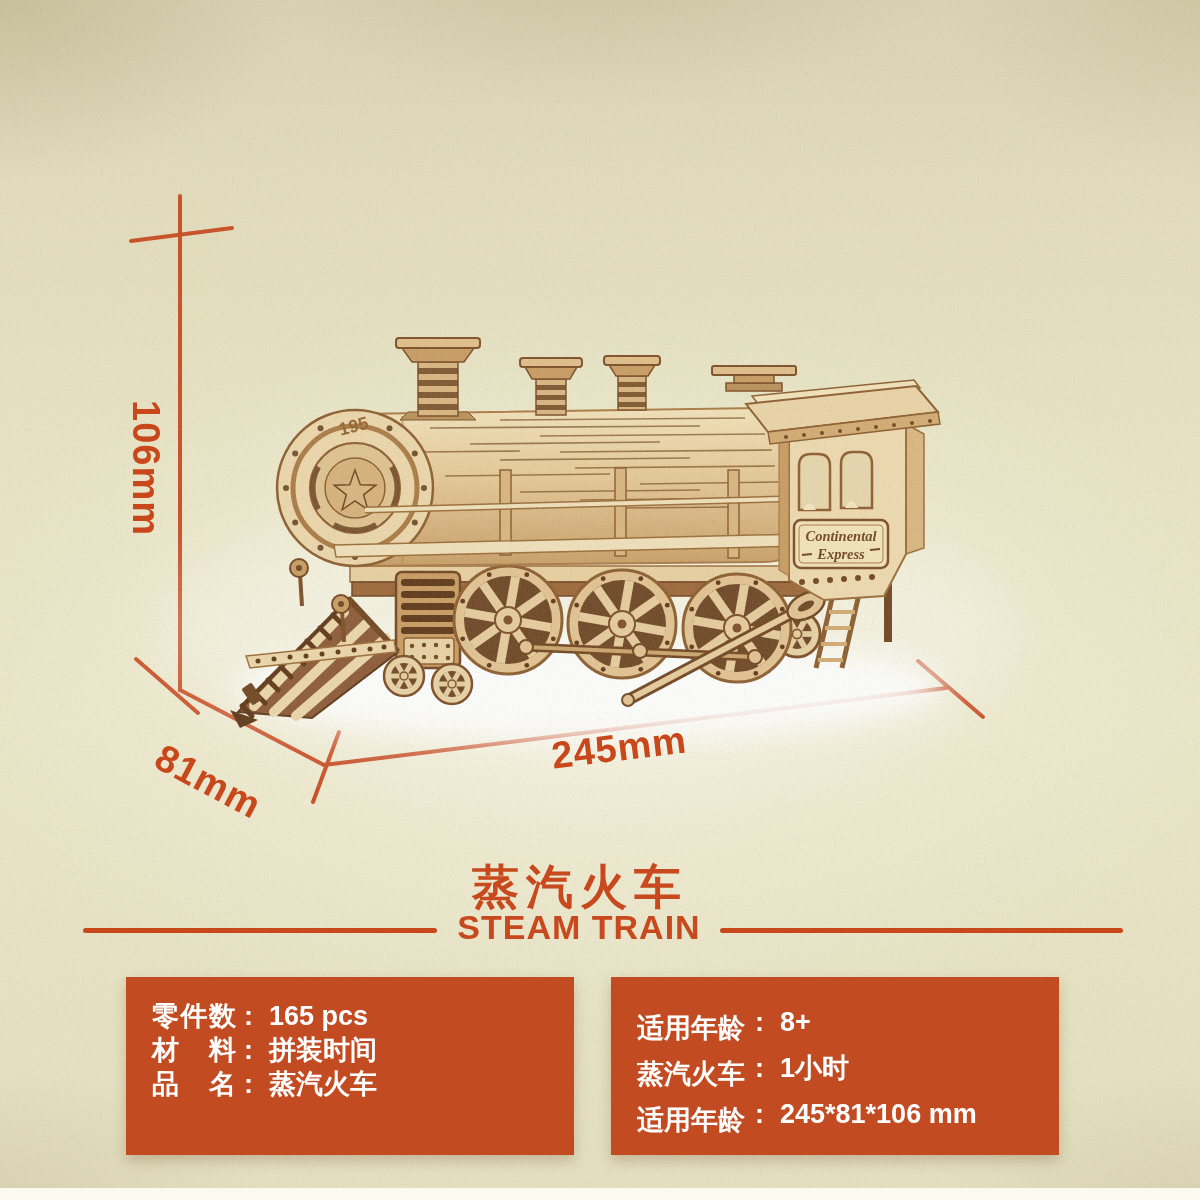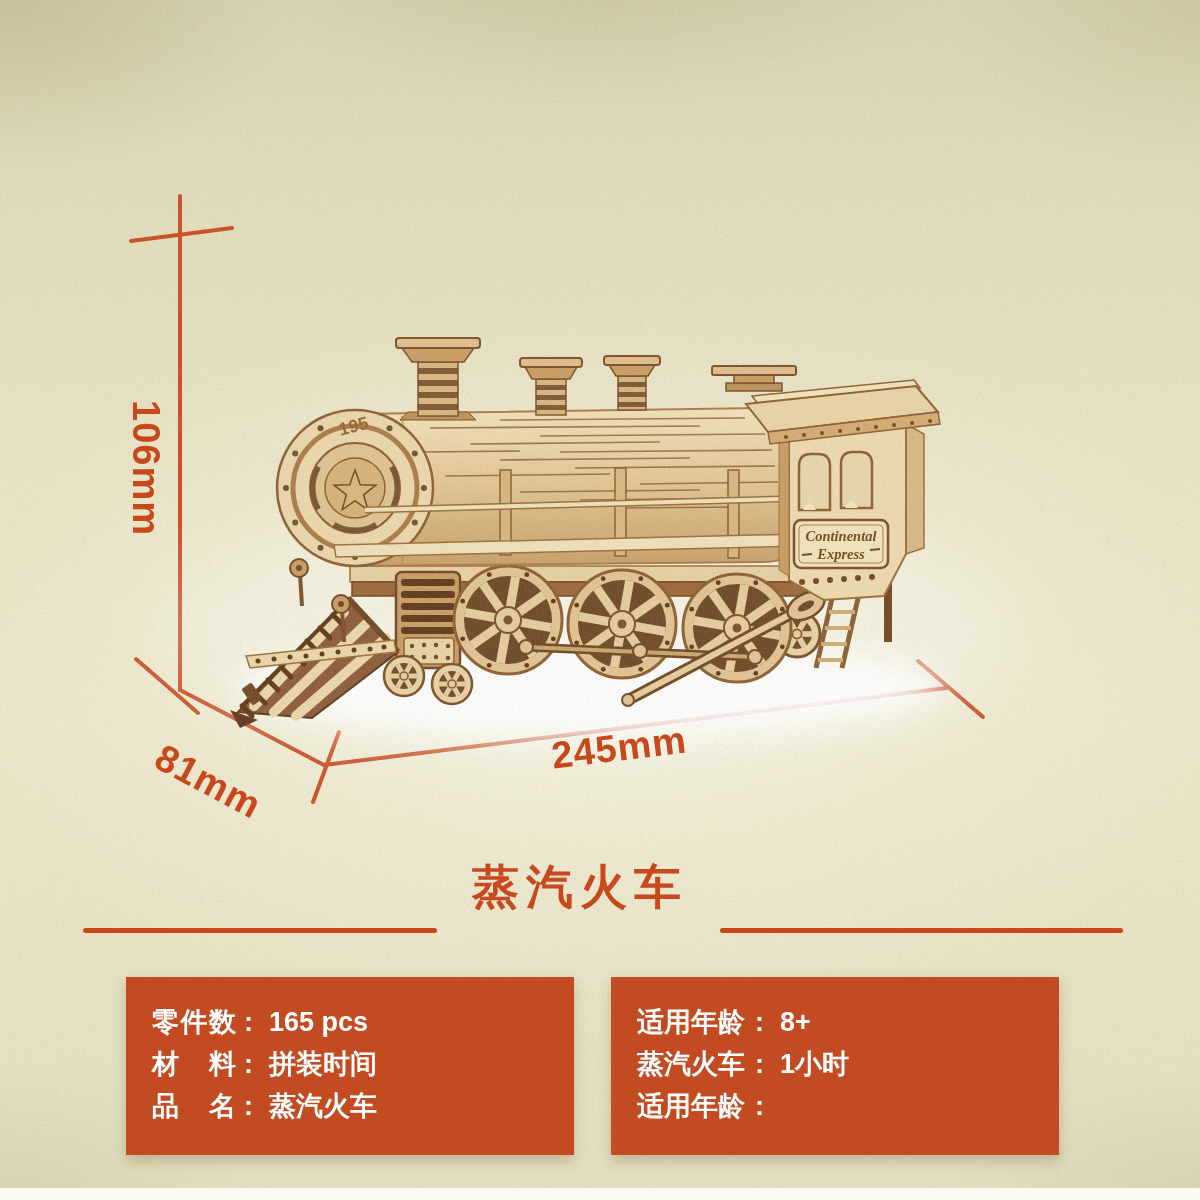--- a/index.html
+++ b/index.html
@@ -22,27 +22,27 @@
   .dim-depth{left:168px;top:736px;transform:rotate(28deg);transform-origin:left top;}
   .dim-width{left:549px;top:735px;transform:rotate(-7deg);transform-origin:left top;}
   .title-zh{position:absolute;left:330px;top:856px;width:500px;text-align:center;
     font-size:47px;font-weight:bold;color:#c7491d;letter-spacing:7px;}
   .title-en{position:absolute;left:448px;top:908px;width:262px;text-align:center;
     font-size:34px;font-weight:bold;color:#c7491d;letter-spacing:1px;}
   .title-rule{position:absolute;top:928px;height:5px;background:#c8481c;border-radius:3px;}
   .rule-left{left:83px;width:354px;}
   .rule-right{left:720px;width:403px;}
   .spec-box{position:absolute;top:977px;width:448px;height:178px;background:#c24b22;
-    box-sizing:border-box;display:flex;flex-direction:column;gap:8px;padding:28px 10px 0 26px;
+    box-sizing:border-box;display:flex;flex-direction:column;gap:0;padding:22px 10px 0 26px;
     box-shadow:0 6px 12px rgba(110,80,35,0.28);}
   .box-left{left:126px;}
   .box-right{left:611px;}
   .spec-row{display:flex;align-items:center;color:#fff;font-weight:bold;font-size:27px;line-height:34px;white-space:nowrap;}
   .box-left .spec-label{display:inline-block;min-width:84px;text-align:justify;text-align-last:justify;}
-  .box-right .spec-label{display:inline-block;min-width:110px;}
+  .box-right .spec-label{display:inline-block;min-width:110px;margin-top:12px;}
   .spec-colon{margin:0 16px 0 8px;}
   .bottom-strip{position:absolute;left:0;top:1188px;width:1200px;height:12px;background:#fbfaf1;}
 </style>
 </head>
 <body>
 
 <div class="stage">
 
   <svg class="scene-svg" viewBox="0 0 1200 1200">
     <defs>
@@ -368,20 +368,21 @@
     <rect width="1200" height="1200" filter="url(#grainDark)" style="mix-blend-mode:multiply"></rect>
     <rect width="1200" height="1200" filter="url(#grainLight)" style="mix-blend-mode:screen"></rect>
   </svg>
 
   <div class="dim-label dim-height">106mm</div>
   <div class="dim-label dim-depth">81mm</div>
   <div class="dim-label dim-width">245mm</div>
 
   <div class="title-zh">蒸汽火车</div>
   <div class="title-rule rule-left"></div>
+  <div class="title-en">STEAM TRAIN</div>
   <div class="title-rule rule-right"></div>
 
   <div class="spec-box box-left">
     <div class="spec-row">
       <span class="spec-label">零件数</span>
       <span class="spec-colon">:</span>
       <span class="spec-value">165 pcs</span>
     </div>
     <div class="spec-row">
       <span class="spec-label">材料</span>
@@ -402,17 +403,18 @@
       <span class="spec-value">8+</span>
     </div>
     <div class="spec-row">
       <span class="spec-label">蒸汽火车</span>
       <span class="spec-colon">:</span>
       <span class="spec-value">1小时</span>
     </div>
     <div class="spec-row">
       <span class="spec-label">适用年龄</span>
       <span class="spec-colon">:</span>
+      <span class="spec-value">245*81*106 mm</span>
     </div>
   </div>
 
   <div class="bottom-strip"></div>
 </div>
 
 </body></html>

